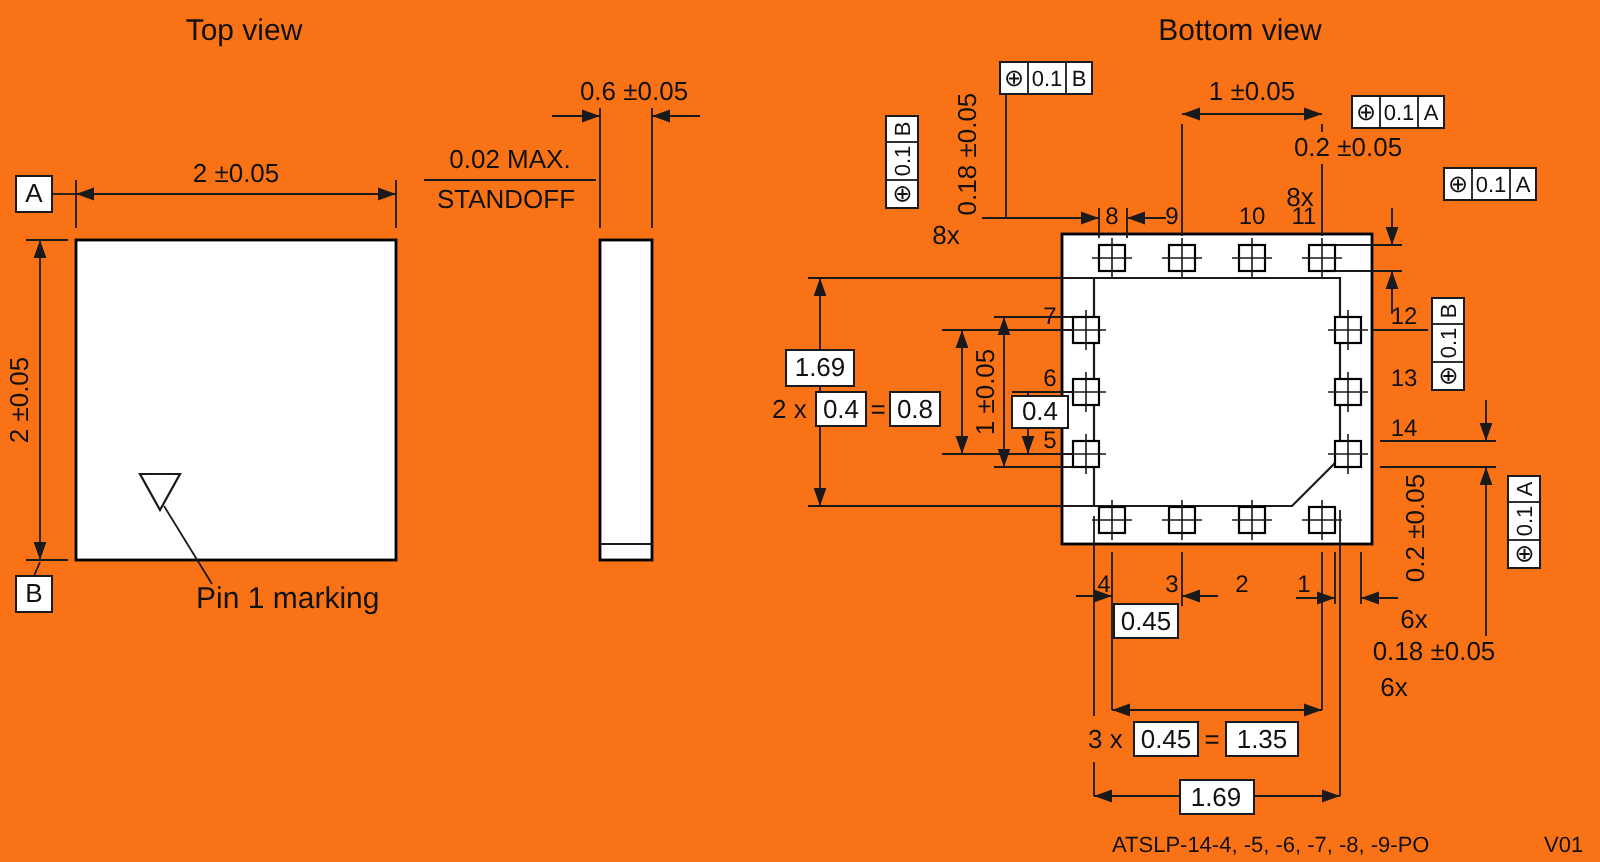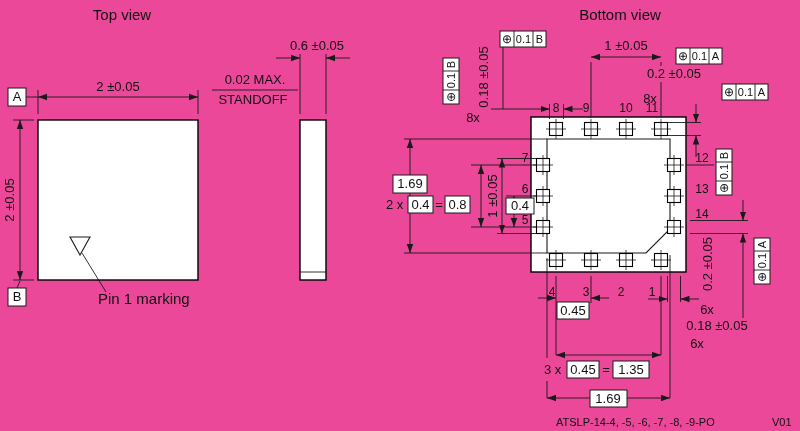--- a/index.html
+++ b/index.html
@@ -1,16 +1,16 @@
 <!DOCTYPE html>
 <html><head>
 <meta charset="utf-8">
 <style>
   html,body{margin:0;padding:0;background:#fff;}
-  .stage{position:relative;width:800px;height:431px;background:#ec4899;font-family:"Liberation Sans",sans-serif;}
+  .stage{position:relative;width:800px;height:431px;background:#f97316;font-family:"Liberation Sans",sans-serif;}
   svg{display:block;}
   text{fill:#111;font-family:"Liberation Sans",sans-serif;}
   .t-title{font-size:15px;}
   .t-dim{font-size:13px;}
   .t-pin{font-size:12px;}
   .t-frame{font-size:11px;}
   .t-sym{font-size:12px;}
   .t-foot{font-size:11px;}
   .ln{stroke:#1a1a1a;stroke-width:0.9;fill:none;}
   .ol{stroke:#000;stroke-width:1.4;fill:#ffffff;}

